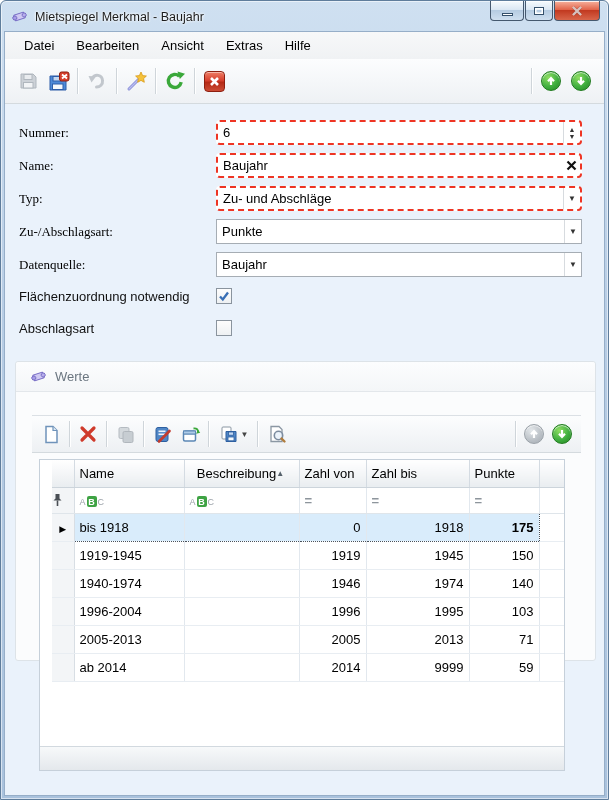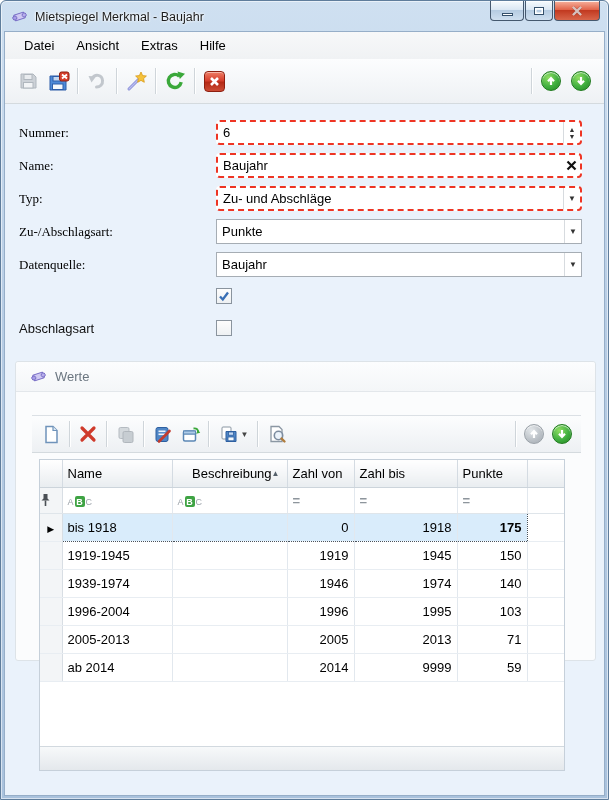--- a/index.html
+++ b/index.html
@@ -75,29 +75,29 @@
   .gb-toolbar { position:absolute; left:16px; top:53px; width:549px; height:38px;
     background:linear-gradient(#fcfdfe,#edf0f3); border-top:1px solid #dbe0e5; border-bottom:1px solid #d4dade;
     display:flex; align-items:center; padding:0 5px; }
   .gbtn { width:28px; height:28px; display:flex; align-items:center; justify-content:center; border-radius:3px; }
   .gbtn.withcaret { width:40px; gap:2px; }
   .caret { font-size:8px; color:#444; }
 
   
   .grid { position:absolute; left:23px; top:97px; width:526px; height:312px;
     background:#fff; border:1px solid #c6d0da; overflow:hidden; }
-  table { border-collapse:collapse; table-layout:fixed; width:524px; }
+  table { border-collapse:collapse; table-layout:fixed; width:524px;margin-left:12px; }
   col.c-ind { width:22px; } col.c-n { width:110px; } col.c-b { width:115px; }
   col.c-v { width:67px; } col.c-z { width:103px; } col.c-p { width:70px; } col.c-f { width:37px; }
 
   th { height:27px; font-weight:normal; text-align:left; padding:0 5px;
     background:linear-gradient(#ffffff,#f2f4f6 60%,#e9edf0);
     border-right:1px solid #d4dbe2; border-bottom:1px solid #ccd4db; color:#000; }
   th.thind { padding:0; }
-  .th-flex { display:flex; align-items:center; justify-content:flex-end; }
+  .th-flex { display:flex; align-items:center; justify-content:center; }
   .sort-arrow { font-size:8px; color:#55606a; margin-right:2px; }
 
   td { height:28px; padding:0 5px; border-right:1px solid #e2e8ee; border-bottom:1px solid #e8edf2; color:#000; }
   td.ind { background:#f3f5f7; border-right:1px solid #d8dee4; padding:0; text-align:center; }
   td.num { text-align:right; }
   tr.filter td { height:26px; border-bottom:1px solid #dfe5ea; }
   .abc { display:inline-flex; align-items:center; gap:1px; font-size:9px; color:#9aa1a8; }
   .abc .b { display:inline-flex; align-items:center; justify-content:center; width:10px; height:11px;
     background:#3fa344; color:#fff; border-radius:2px; font-weight:bold; font-size:9px; }
   .eq { color:#8d959c; font-weight:bold; font-size:13px; }
@@ -145,20 +145,21 @@
             </svg>
           </span>
       </div>
     </div>
   </div>
 
   <div class="client">
 
     <div class="menubar">
       <span class="menu-item">Datei</span>
+      <span class="menu-item">Bearbeiten</span>
       <span class="menu-item">Ansicht</span>
       <span class="menu-item">Extras</span>
       <span class="menu-item">Hilfe</span>
     </div>
 
     <div class="toolbar">
       <div class="tbtn">
         <span>
             <svg width="22" height="22" viewBox="0 0 22 22">
               <path d="M4 4 h12 l3 3 v11 H4 z" fill="#ccd1d7" stroke="#b0b7be"></path>
@@ -270,20 +271,21 @@
     </div>
 
     <div class="frow-label" style="top:220px">Datenquelle:</div>
     <div class="fctrl normal" style="top:220px">
       <span class="fval">Baujahr</span>
       <span class="fside">
           <span class="drop-arrow">▼</span>
         </span>
     </div>
 
+    <div class="cb-label" style="top:256px">Flächenzuordnung notwendig</div>
     <div class="checkbox" style="top:256px">
       <span>
           <svg width="12" height="12" viewBox="0 0 12 12">
             <path d="M2 6.5 L4.8 9.5 L10 2.5" fill="none" stroke="#3a6fb5" stroke-width="2.3"></path>
           </svg>
         </span>
     </div>
 
     <div class="cb-label" style="top:288px">Abschlagsart</div>
     <div class="checkbox" style="top:288px"></div>
@@ -456,21 +458,21 @@
             <td class="ind"></td>
             <td>1919-1945</td>
             <td></td>
             <td class="num">1919</td>
             <td class="num">1945</td>
             <td class="num">150</td>
             <td></td>
           </tr>
           <tr>
             <td class="ind"></td>
-            <td>1939-1974</td>
+            <td>1940-1974</td>
             <td></td>
             <td class="num">1946</td>
             <td class="num">1974</td>
             <td class="num">140</td>
             <td></td>
           </tr>
           <tr>
             <td class="ind"></td>
             <td>1996-2004</td>
             <td></td>

